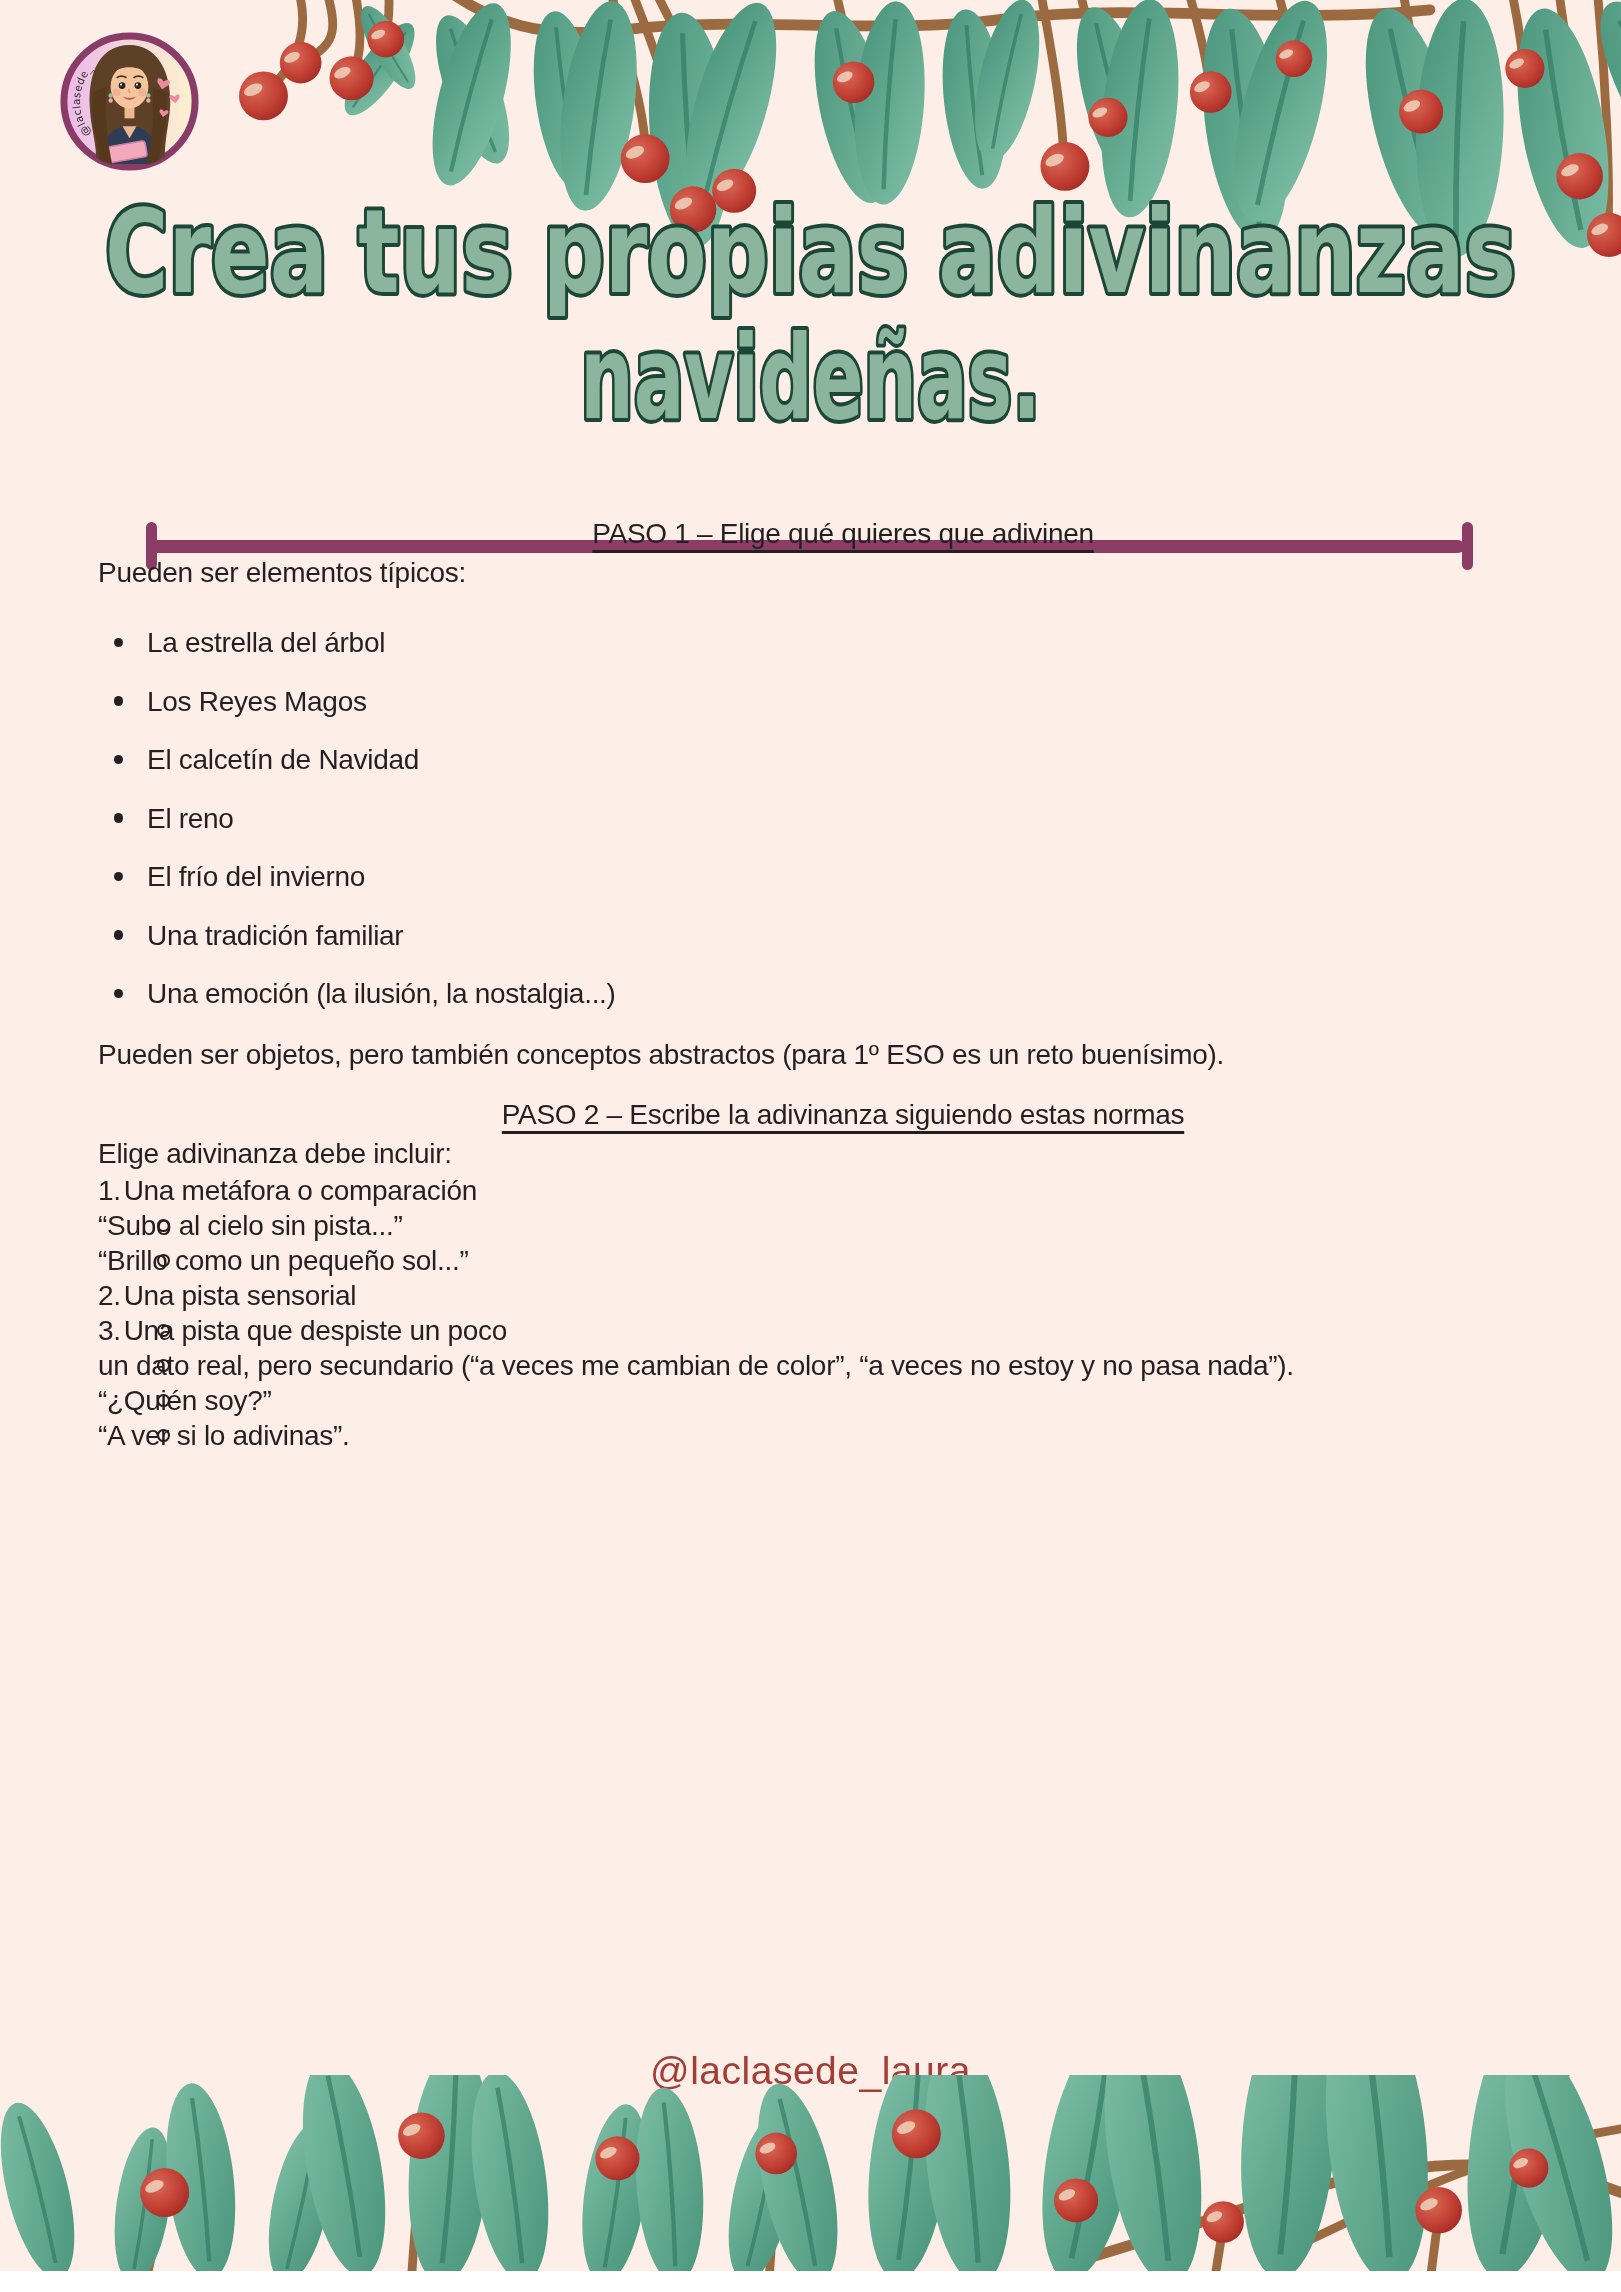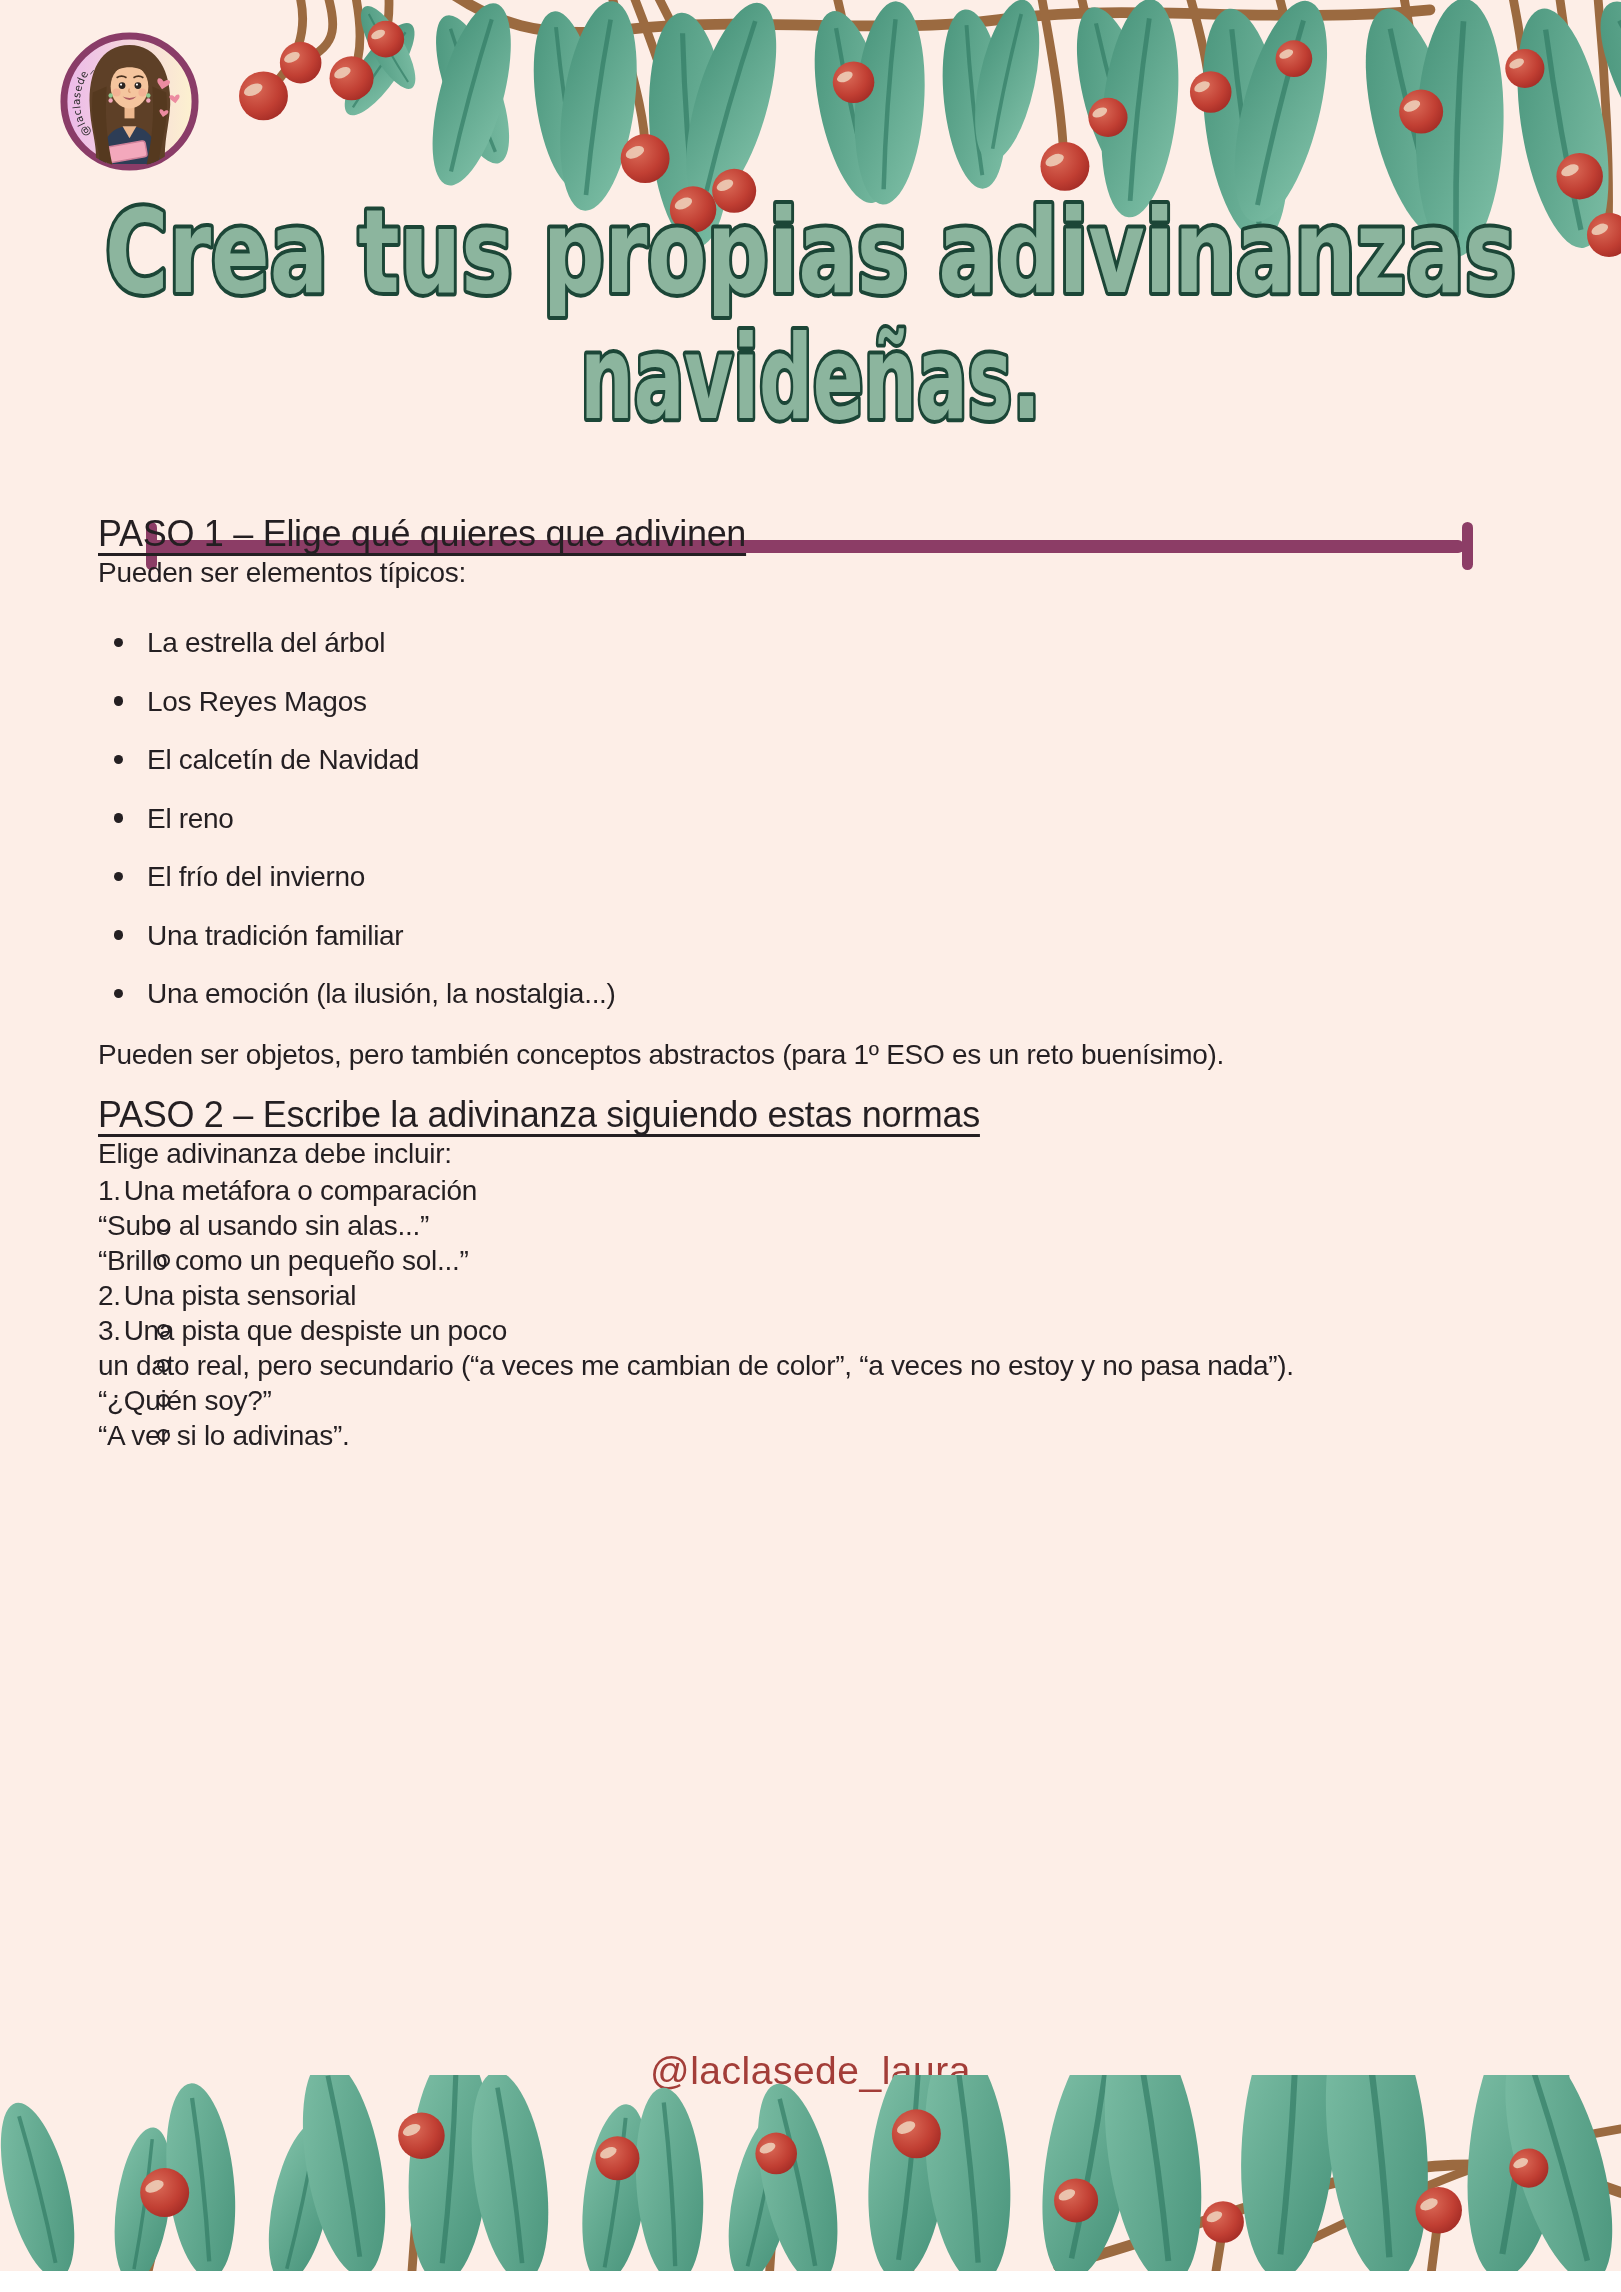--- a/index.html
+++ b/index.html
@@ -18,22 +18,22 @@
     font-weight:700; fill:#8cb59e; stroke:#1c4637; stroke-width:8px;
     stroke-linejoin:round; paint-order:stroke fill;
   }
   .divider{position:absolute; top:540px; left:151px; width:1313px; height:12.7px; background:#8c3d66; border-radius:5.9px;}
   .divider-cap{position:absolute; top:522px; width:10.8px; height:48px; background:#8c3d66; border-radius:5.9px;}
   .cap-left{left:146px;} .cap-right{left:1462px;}
   .content{position:absolute; top:514px; left:98px; width:1490px; font-size:28px; letter-spacing:-0.3px;}
   .content p, .content h3, .content ul, .content ol, .content div{margin:0; padding:0;}
   .intro{line-height:61px;}
   .paso-heading{
-    font-size:36px; font-weight:400; line-height:39px; margin-top:13.7px;
-    text-decoration:underline; text-decoration-thickness:2.5px; text-underline-offset:6.9px;
+    font-size:28px; font-weight:400; line-height:39px; margin-top:13.7px;
+    text-decoration:underline; text-decoration-thickness:2.5px; text-underline-offset:6.9px;text-align:center;
   }
   .paso-heading.second{margin-top:21.6px;}
   .lead{line-height:39px; margin-top:19.6px;}
   .note{line-height:39px; margin-top:9.8px;}
   ul.bullets{list-style:none; margin-top:33px;}
   ul.bullets li{position:relative; line-height:35px; margin-bottom:23.5px; padding-left:49px; white-space:nowrap;}
   .bullet-dot{position:absolute; left:15.7px; top:12.7px; width:9.8px; height:9.8px; border-radius:50%; background:#241f22;}
   .numlist{margin-top:17.6px;}
   .num-row{position:relative; line-height:35px; margin-bottom:23.5px; padding-left:24.5px; white-space:nowrap;}
   .num{margin-right:2.9px;}
@@ -214,21 +214,21 @@
     <h3 class="paso-heading second">PASO 2 – Escribe la adivinanza siguiendo estas normas</h3>
 
     <p class="lead">Elige adivinanza debe incluir:</p>
 
     <div class="numlist">
 
       <div class="num-row">
         <span class="num">1.</span><span>Una metáfora o comparación</span>
       </div>
       <div class="sub-row">
-        <span class="sub-dot"></span><span>“Subo al usando sin alas...”</span>
+        <span class="sub-dot"></span><span>“Subo al cielo sin pista...”</span>
       </div>
       <div class="sub-row">
         <span class="sub-dot"></span><span>“Brillo como un pequeño sol...”</span>
       </div>
 
       <div class="num-row">
         <span class="num">2.</span><span>Una pista sensorial</span>
       </div>
       <div class="sub-row">
         <span class="sub-dot"></span>

